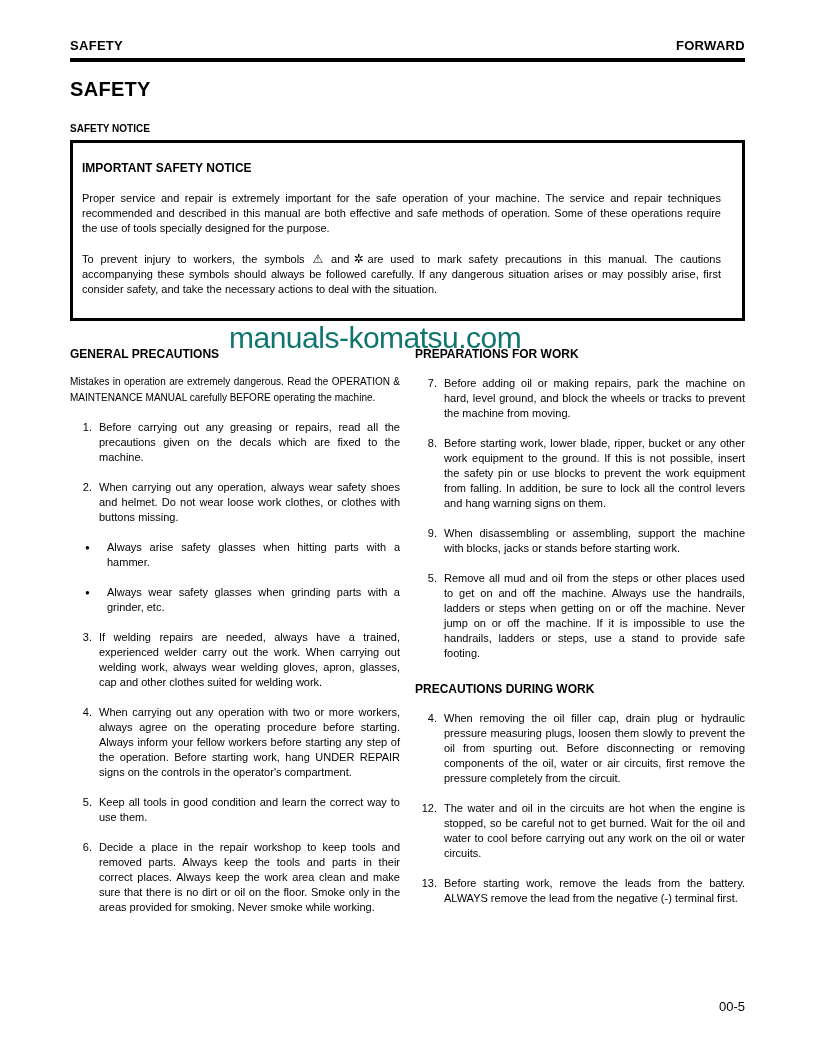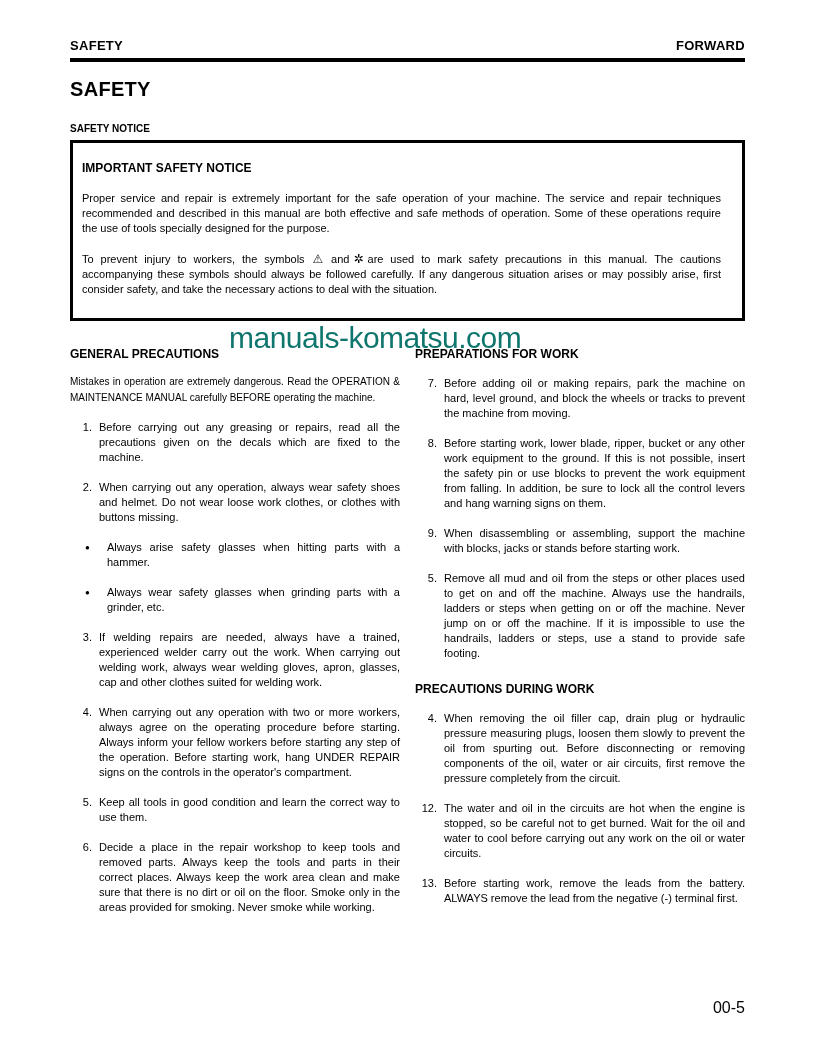--- a/index.html
+++ b/index.html
@@ -33,21 +33,21 @@
   .inum  { flex:0 0 22px; text-align:right; }
   .itext { flex:1; margin-left:7px; text-align:justify; }
 
   .bullet { display:flex; margin-top:15px; margin-left:15px; font-size:11px; line-height:15px; }
   .bglyph { flex:0 0 10px; font-size:8px; line-height:15px; }
   .btext  { flex:1; margin-left:12px; text-align:justify; }
 
   .watermark { position:absolute; left:229px; top:321px; z-index:10;
                font-size:30px; color:#0f766e; white-space:nowrap; letter-spacing:-0.5px;
                pointer-events:none; }
-  .pagenum { position:absolute; right:71px; top:999px; font-size:16px; }
+  .pagenum { position:absolute; right:71px; top:999px; font-size:13px; }
 </style>
 </head>
 <body>
 
 <div class="frame">
 
   <div class="hdr">
     <span>SAFETY</span>
     <span>FORWARD</span>
   </div>

